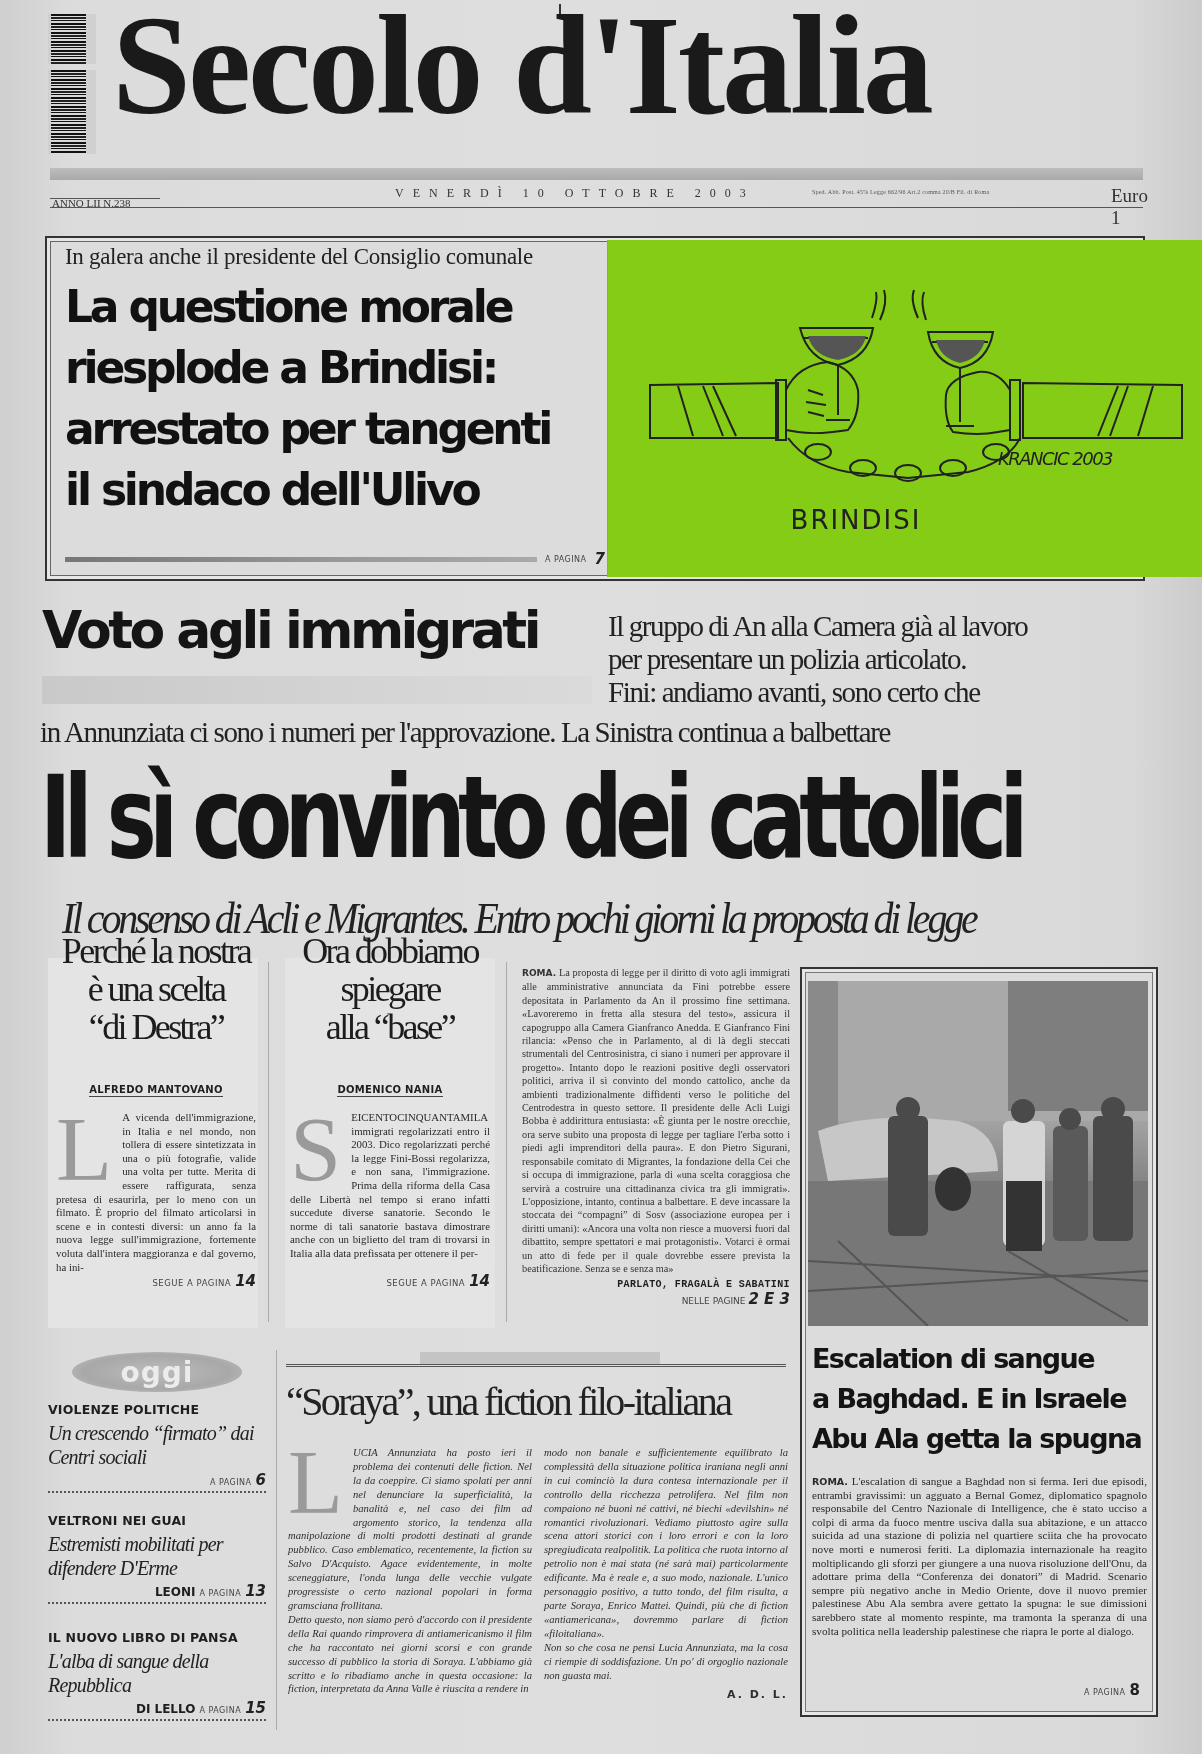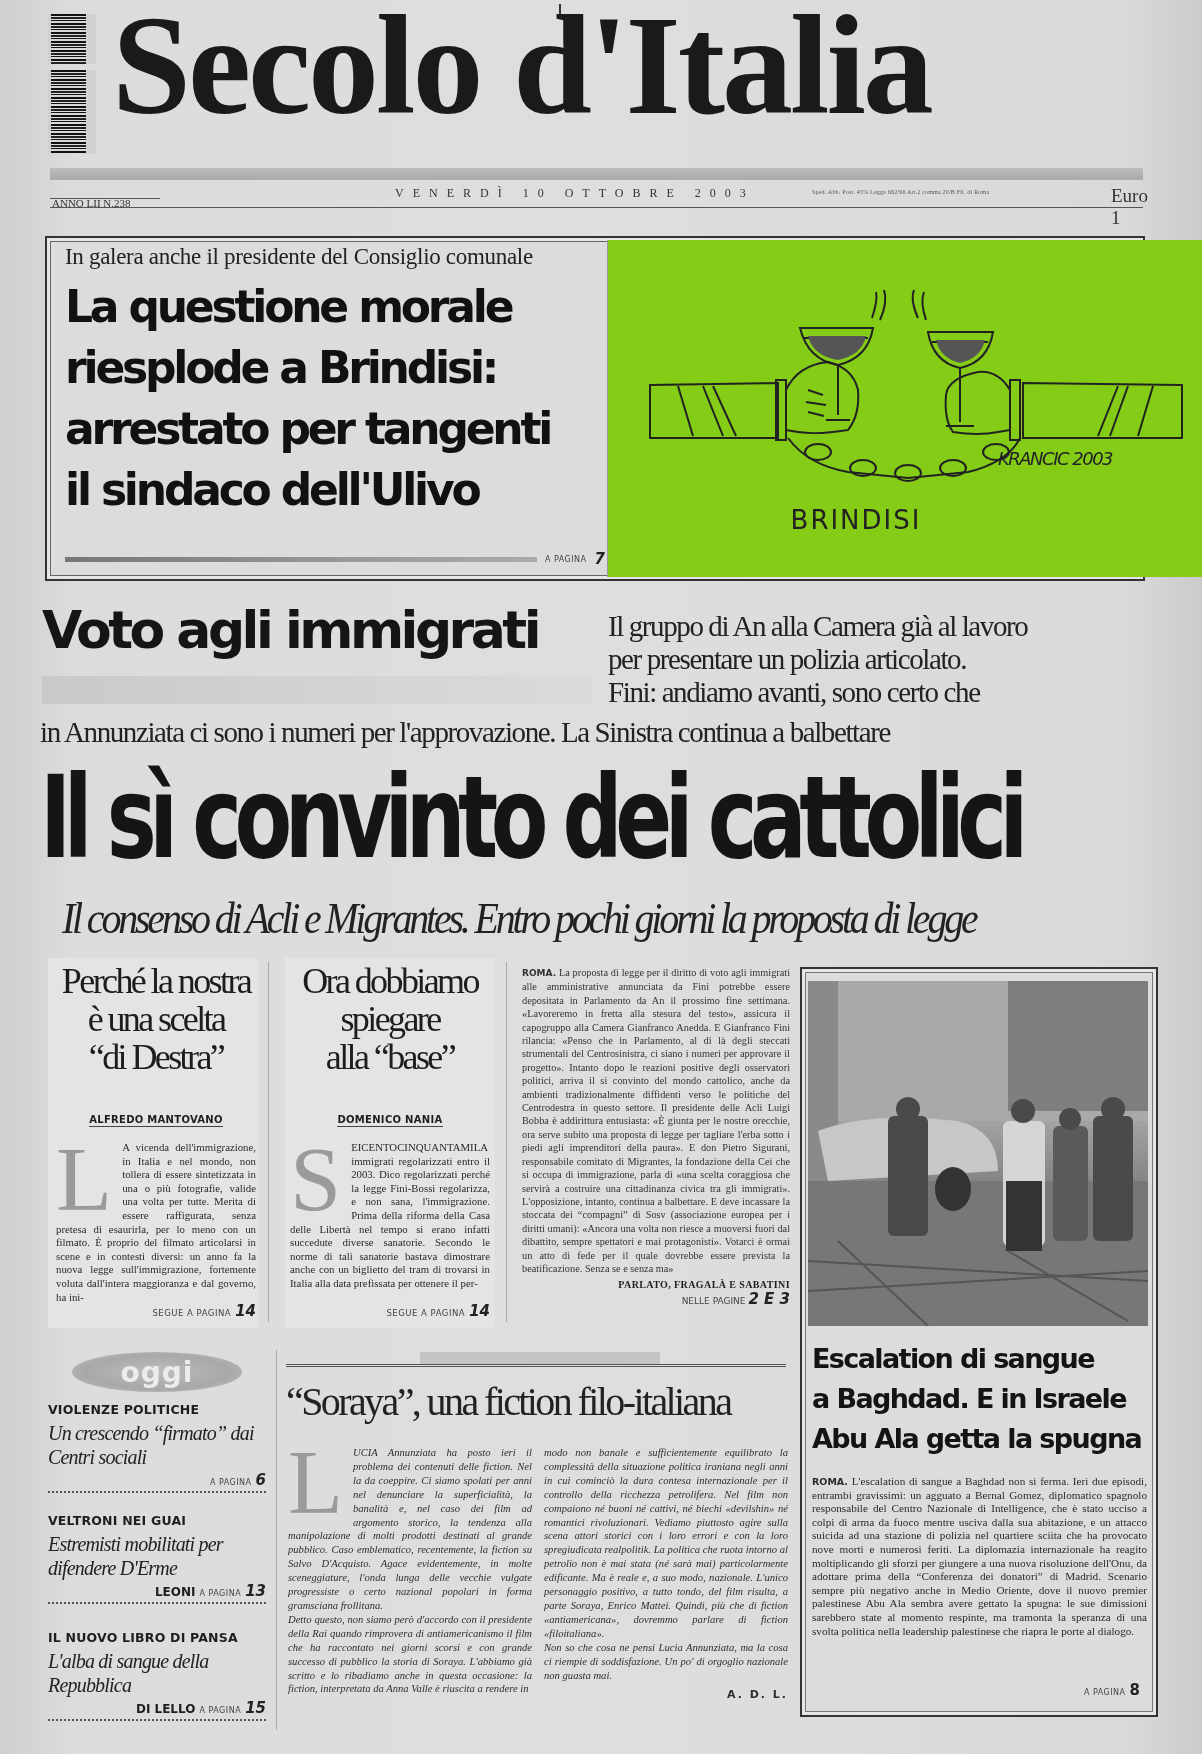--- a/index.html
+++ b/index.html
@@ -108,40 +108,40 @@
     color: #151515; white-space: nowrap;
   }
   .big-sub {
     position: absolute; left: 62px; top: 892px;
     font-size: 40px; font-style: italic; letter-spacing: -3.2px; color: #222;
     white-space: nowrap; transform: scaleY(1.12); transform-origin: top left;
   }
 
   
   .opinion-bg { position: absolute; top: 958px; height: 370px; background: #e4e4e4; }
-  .col { position: absolute; top: 962px; }
+  .col { position: absolute; top: 932px; }
   .op-title {
     text-align: center; font-size: 36px; line-height: 38px; letter-spacing: -2.6px; color: #1d1d1d;
   }
   .byline {
     text-align: center; margin-top: 38px;
     font-family: "DejaVu Sans", sans-serif; font-weight: bold; font-size: 10px; letter-spacing: 0.3px;
   }
   .byline span { border-bottom: 1px solid #444; padding-bottom: 1px; }
   .op-body { position: relative; margin-top: 16px; font-size: 10.8px; line-height: 13.6px; text-align: justify; color: #2a2a2a; }
   .dropcap {
     float: left; font-size: 92px; line-height: 72px; color: #9a9a9a; margin: 2px 10px 0 0; font-family: "Liberation Serif", serif;
   }
   .seg { position: absolute; right: 0; white-space: nowrap; }
   .seg .pg-ref { font-size: 8.5px; }
 
   .news-col { position: absolute; left: 522px; top: 966px; width: 268px; }
   .news-body { font-size: 10.3px; line-height: 13.4px; text-align: justify; color: #333; }
   .news-body .city { font-family: "DejaVu Sans", sans-serif; font-weight: bold; font-size: 9px; }
-  .news-credit { text-align: right; margin-top: 4px; font-family: Liberation Serif, serif; font-weight: bold; font-size: 10px; letter-spacing: 0.4px; }
+  .news-credit { text-align: right; margin-top: 4px; font-family: Liberation Mono, monospace; font-weight: bold; font-size: 10px; letter-spacing: 0.4px; }
   .news-credit2 { text-align: right; font-family: "DejaVu Sans", sans-serif; font-size: 9px; color: #444; }
   .news-credit2 b { font-style: italic; font-size: 15px; color: #222; }
 
   
   .esc-box {
     position: absolute; left: 800px; top: 967px; width: 358px; height: 750px;
     border: 2px solid #333; box-shadow: inset 0 0 0 3px #e6e6e6, inset 0 0 0 4px #777;
     background: #dcdcdc;
   }
   .photo {

